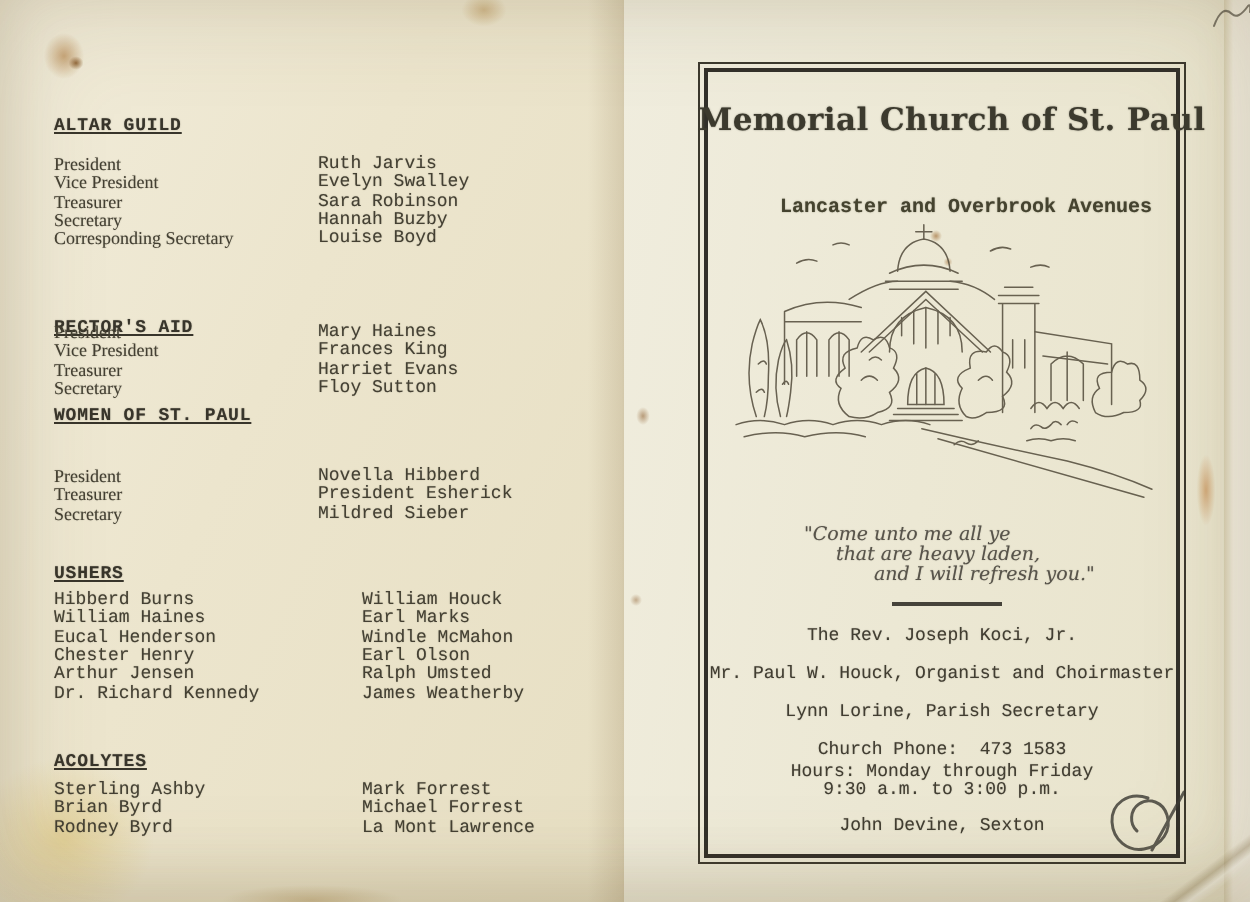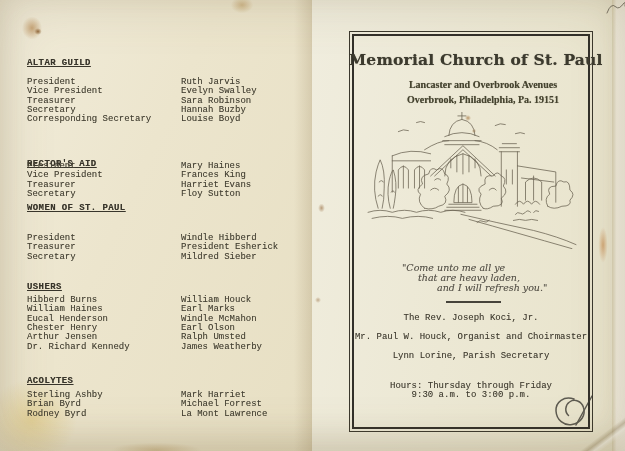--- a/index.html
+++ b/index.html
@@ -51,43 +51,44 @@
   .s9{left:96px;top:440px;width:120px;height:20px;background:radial-gradient(closest-side,rgba(160,120,50,.30),rgba(160,120,50,0) 75%);}
 
   
   .sec-title{
     position:absolute;left:27px;font:bold 9px "Liberation Mono",monospace;
     letter-spacing:.4px;color:#38352b;text-decoration:underline;white-space:pre;
     text-shadow:0 0 .6px rgba(56,53,43,.55);
   }
   .rows{position:absolute;left:27px;}
   .row{display:flex;height:9.35px;line-height:9.35px;font-size:9px;white-space:pre;}
-  .role{width:154px;}
+  .role{width:132px;font-family:Liberation Serif, serif;}
   .pname,.nm{white-space:pre;}
   .namecol{position:absolute;}
   .namecol .nm{display:block;height:9.35px;line-height:9.35px;font-size:9px;}
   .page-left-text{text-shadow:0 0 .6px rgba(68,64,51,.4);}
 
   
   .frame{
     position:absolute;left:349px;top:31px;width:244px;height:401px;
     border:1px solid #3b382d;
   }
   .frame-inner{position:absolute;inset:2px;border:2px solid #32302a;}
 
   .rp-text{position:absolute;white-space:pre;text-shadow:0 0 .6px rgba(62,61,51,.4);}
   .church-title{
     left:349px;top:50px;width:244px;text-align:center;
     font-family:"DejaVu Serif",serif;font-weight:bold;font-size:15.5px;
     color:#3c3a2e;letter-spacing:.2px;text-shadow:0 0 .8px rgba(60,58,46,.65);
   }
   .addr{
     left:349px;width:268px;text-align:center;
-    font-family:Liberation Serif, serif;font-weight:bold;font-size:10px;color:#45432f;
+    font-family:Liberation Mono, monospace;font-weight:bold;font-size:10px;color:#45432f;
     text-shadow:0 0 .7px rgba(69,67,47,.6);
+    margin-top:20px;
   }
   .addr1{top:79px;}
   .addr2{top:94px;}
   .church-art{position:absolute;left:364px;top:109px;width:214px;height:140px;}
   .quote{
     font-family:"DejaVu Serif",serif;font-style:italic;font-size:9.5px;color:#57534a;
   }
   .q1{left:402px;top:262px;}
   .q2{left:418px;top:272px;}
   .q3{left:437px;top:282px;}
@@ -140,21 +141,21 @@
     <div class="sec-title" style="top:159px">RECTOR'S AID</div>
     <div class="rows" style="top:162px">
       <div class="row"><span class="role">President</span><span class="pname">Mary Haines</span></div>
       <div class="row"><span class="role">Vice President</span><span class="pname">Frances King</span></div>
       <div class="row"><span class="role">Treasurer</span><span class="pname">Harriet Evans</span></div>
       <div class="row"><span class="role">Secretary</span><span class="pname">Floy Sutton</span></div>
     </div>
 
     <div class="sec-title" style="top:203px">WOMEN OF ST. PAUL</div>
     <div class="rows" style="top:234px">
-      <div class="row"><span class="role">President</span><span class="pname">Windle Hibberd</span></div>
+      <div class="row"><span class="role">President</span><span class="pname">Novella Hibberd</span></div>
       <div class="row"><span class="role">Treasurer</span><span class="pname">President Esherick</span></div>
       <div class="row"><span class="role">Secretary</span><span class="pname">Mildred Sieber</span></div>
     </div>
 
     <div class="sec-title" style="top:282px">USHERS</div>
     <div class="namecol" style="left:27px;top:296px">
       <span class="nm">Hibberd Burns</span>
       <span class="nm">William Haines</span>
       <span class="nm">Eucal Henderson</span>
       <span class="nm">Chester Henry</span>
@@ -170,33 +171,32 @@
       <span class="nm">James Weatherby</span>
     </div>
 
     <div class="sec-title" style="top:376px">ACOLYTES</div>
     <div class="namecol" style="left:27px;top:391px">
       <span class="nm">Sterling Ashby</span>
       <span class="nm">Brian Byrd</span>
       <span class="nm">Rodney Byrd</span>
     </div>
     <div class="namecol" style="left:181px;top:391px">
-      <span class="nm">Mark Harriet</span>
+      <span class="nm">Mark Forrest</span>
       <span class="nm">Michael Forrest</span>
       <span class="nm">La Mont Lawrence</span>
     </div>
   </div>
 
   <div class="frame">
     <div class="frame-inner"></div>
   </div>
 
   <div class="rp-text church-title">Memorial Church of St. Paul</div>
   <div class="rp-text addr addr1">Lancaster and Overbrook Avenues</div>
-  <div class="rp-text addr addr2">Overbrook, Philadelphia, Pa. 19151</div>
 
   <svg class="church-art" viewBox="0 0 212 138">
     <g fill="none" stroke="#564f3f" stroke-width="0.75" stroke-linecap="round" opacity="0.88">
 
       <path d="M34,22 q5,-3 10,-1 M130,16 q5,-3 10,-1 M52,13 q4,-2 8,0 M150,24 q5,-2 9,0"></path>
 
       <path d="M97,3 L97,10 M93,6.5 L101,6.5"></path>
       <path d="M84,26 Q85,12 97,10 Q109,12 110,26"></path>
       <path d="M80,27 Q97,19 114,27 M78,31 L116,31 M80,35 L114,35"></path>
       <path d="M60,40 Q74,31 84,31 M110,31 Q122,32 132,40"></path>
@@ -239,22 +239,24 @@
   </svg>
 
   <div class="rp-text quote q1">"Come unto me all ye</div>
   <div class="rp-text quote q2">that are heavy laden,</div>
   <div class="rp-text quote q3">and I will refresh you."</div>
   <div class="divider"></div>
 
   <div class="rp-text staff st0">The Rev. Joseph Koci, Jr.</div>
   <div class="rp-text staff st2">Lynn Lorine, Parish Secretary</div>
   <div class="rp-text staff st1">Mr. Paul W. Houck, Organist and Choirmaster</div>
-  <div class="rp-text staff ph2">Hours: Thursday through Friday</div>
+  <div class="rp-text staff ph1">Church Phone:  473 1583</div>
+  <div class="rp-text staff ph2">Hours: Monday through Friday</div>
   <div class="rp-text staff ph3">9:30 a.m. to 3:00 p.m.</div>
+  <div class="rp-text staff sx">John Devine, Sexton</div>
 
   <svg class="omark" viewBox="0 0 42 36">
     <g fill="none" stroke="#3b3933" stroke-width="1.5" stroke-linecap="round" opacity="0.8">
       <path d="M23,5 C13,1.5 4.5,8 5,17 C5.5,26 13,32 21,30.5 C30,29 35,21 32.5,13.5 C30.5,7 23.5,4.5 18.5,8 C14,11 13.5,18 17.5,21.5"></path>
       <path d="M25,31 L41,2"></path>
     </g>
   </svg>
 
   <svg class="squiggle" viewBox="0 0 20 16">
     <path d="M1,13 Q5,2 10,7 Q13,10 18,3 Q19.5,1.5 19,6" fill="none" stroke="#4a463c" stroke-width="1" stroke-linecap="round" opacity="0.7"></path>

